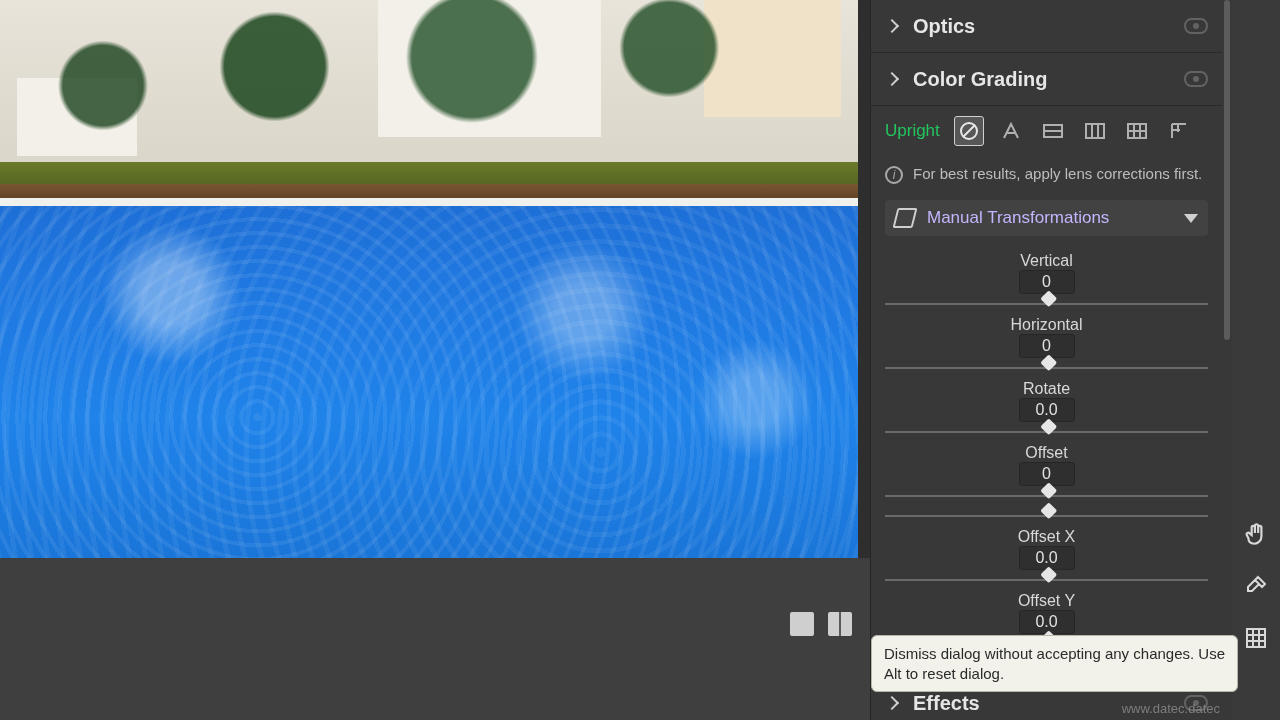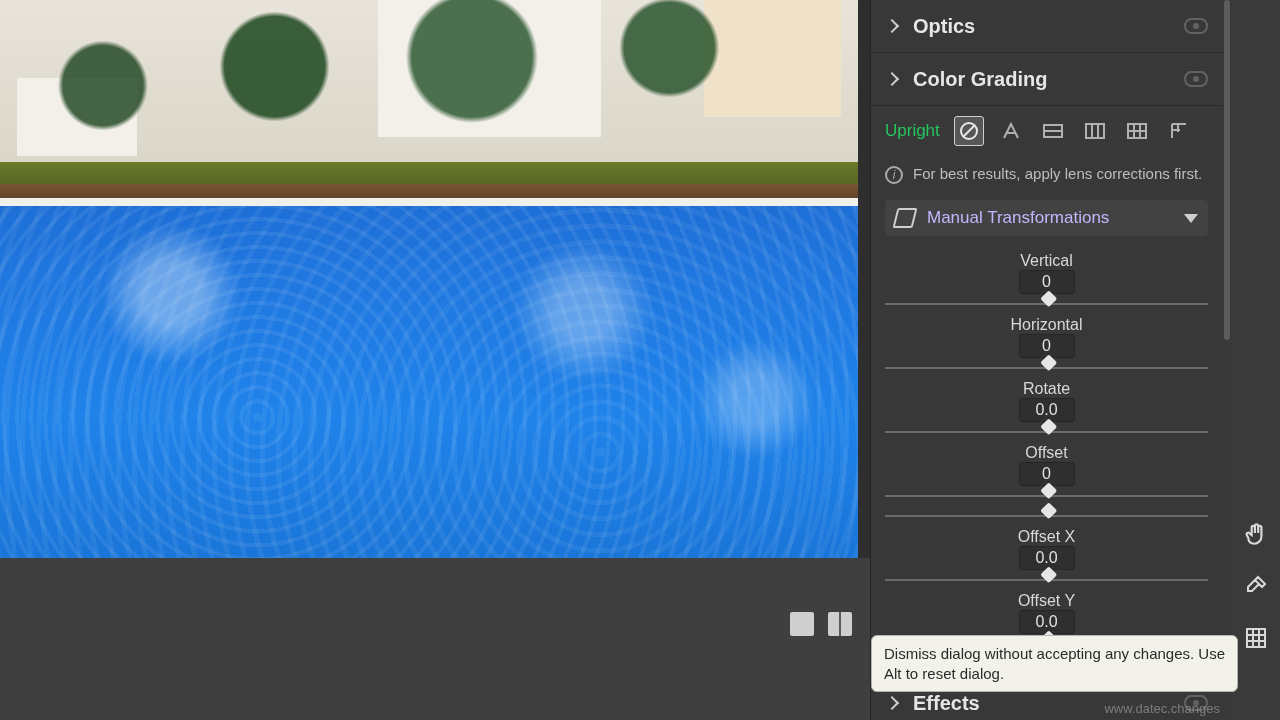--- a/index.html
+++ b/index.html
@@ -512,21 +512,21 @@
           <span class="chev"></span>
           <span class="sec-title">Effects</span>
           <span class="eye"></span>
         </div>
       </div>
 
     </div>
 
     <div class="tooltip">Dismiss dialog without accepting any changes. Use Alt to reset dialog.</div>
 
-    <div class="wm">www.datec.changes</div>
+    <div class="wm">www.datec.datec</div>
   </div>
 
   <div class="tools">
     <div class="tool">
       <svg width="26" height="26" viewBox="0 0 24 24" fill="none" stroke="currentColor" stroke-width="2">
         <path d="M8 13V6a1.5 1.5 0 013 0v5V4.5a1.5 1.5 0 013 0V11V6a1.5 1.5 0 013 0v8c0 4-3 7-6.5 7S5 19 5 16l-1.5-3a1.5 1.5 0 012.6-1.5L8 13z"></path>
       </svg>
     </div>
     <div class="tool">
       <svg width="24" height="24" viewBox="0 0 24 24" fill="none" stroke="currentColor" stroke-width="2">

